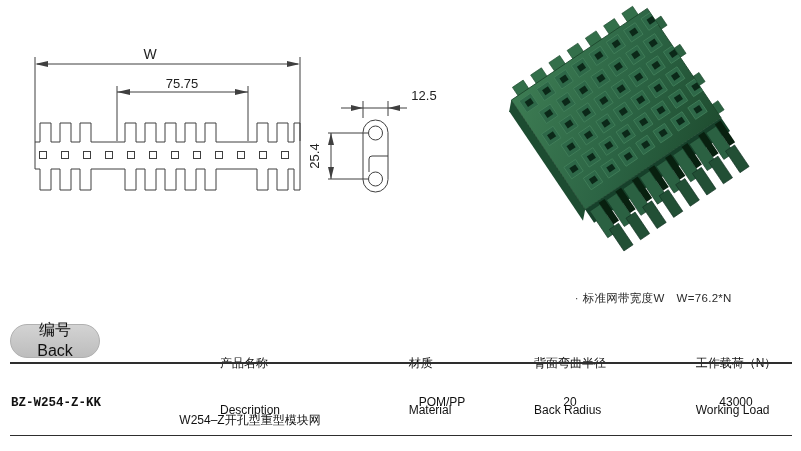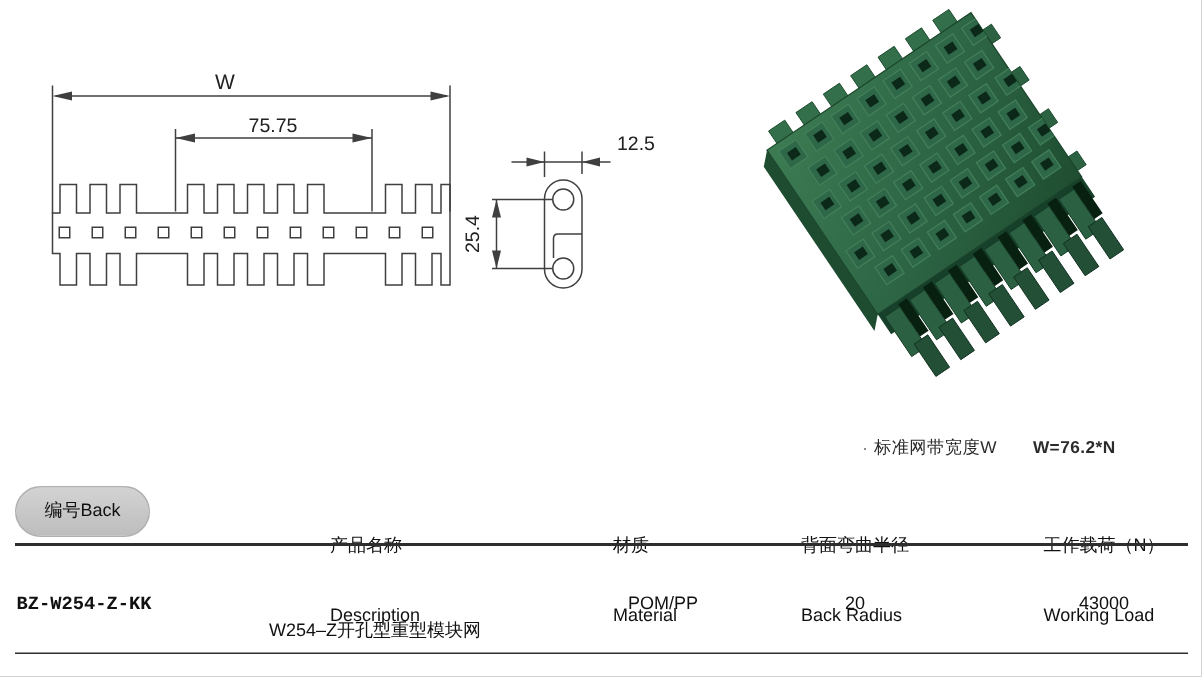--- a/index.html
+++ b/index.html
@@ -9,29 +9,29 @@
     overflow:hidden; margin:0 auto;
   }
   svg text { font-family:"Liberation Sans", sans-serif; fill:#222; }
 
   
   .note {
     position:absolute; left:561px; top:279px; font-size:11.5px; color:#2b2b2b;
     white-space:pre; letter-spacing:.3px;
   }
   .note .bullet { font-size:10px; margin-right:4px; }
-  .note .formula { margin-left:24px;font-weight:bold; }
+  .note .formula { margin-left:12px; }
 
   
   .spec-table { position:absolute; left:10px; top:322px; width:782px; height:120px; }
   .pill {
     position:absolute; left:0; top:2px; width:90px; height:34px; border-radius:17px;
     background:linear-gradient(#d3d3d3,#bdbdbd); border:1px solid #b0b0b0;
-    display:flex; flex-direction:row; align-items:center; justify-content:center;
-    font-size:12px; color:#111; line-height:1.3;
+    display:flex; flex-direction:column; align-items:center; justify-content:center;
+    font-size:16px; color:#111; line-height:1.3;
   }
   .hcell {
     position:absolute; top:3px; transform:translateX(-50%);
     text-align:left; font-size:12px; color:#111; line-height:1.3; white-space:pre;
   }
   .rule { position:absolute; left:0; width:782px; background:#2e2e2e; }
   .rule.top { top:40px; height:2px; }
   .rule.bottom { top:113px; height:1px; }
   .dcell {
     position:absolute; transform:translateX(-50%); text-align:center;

